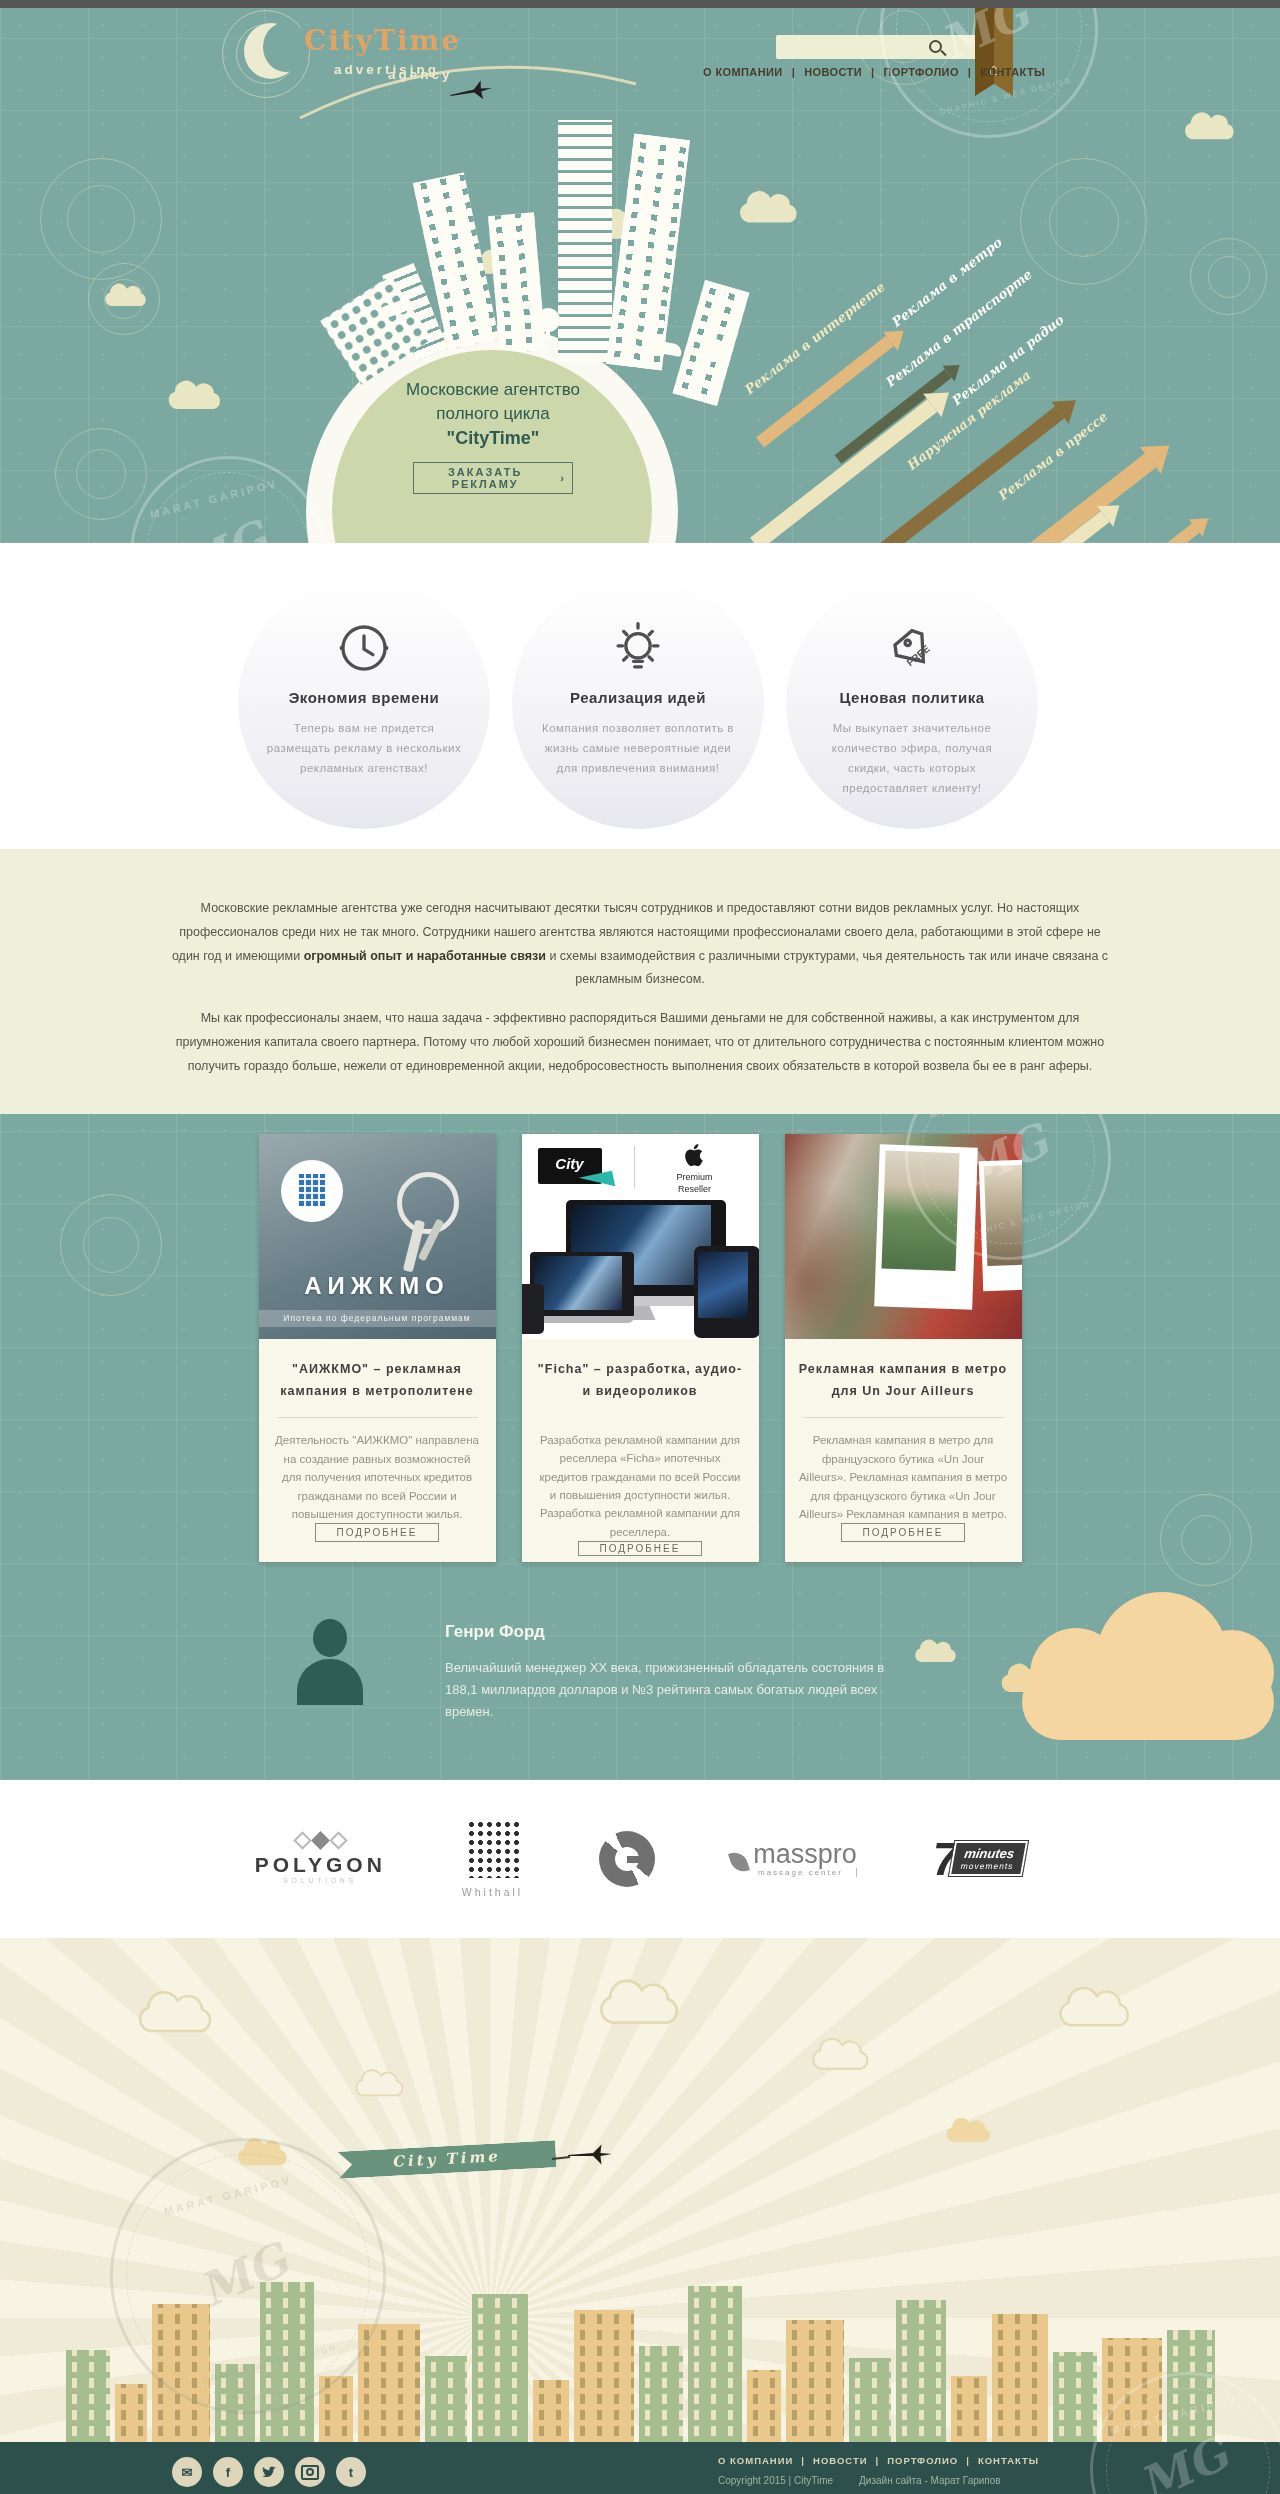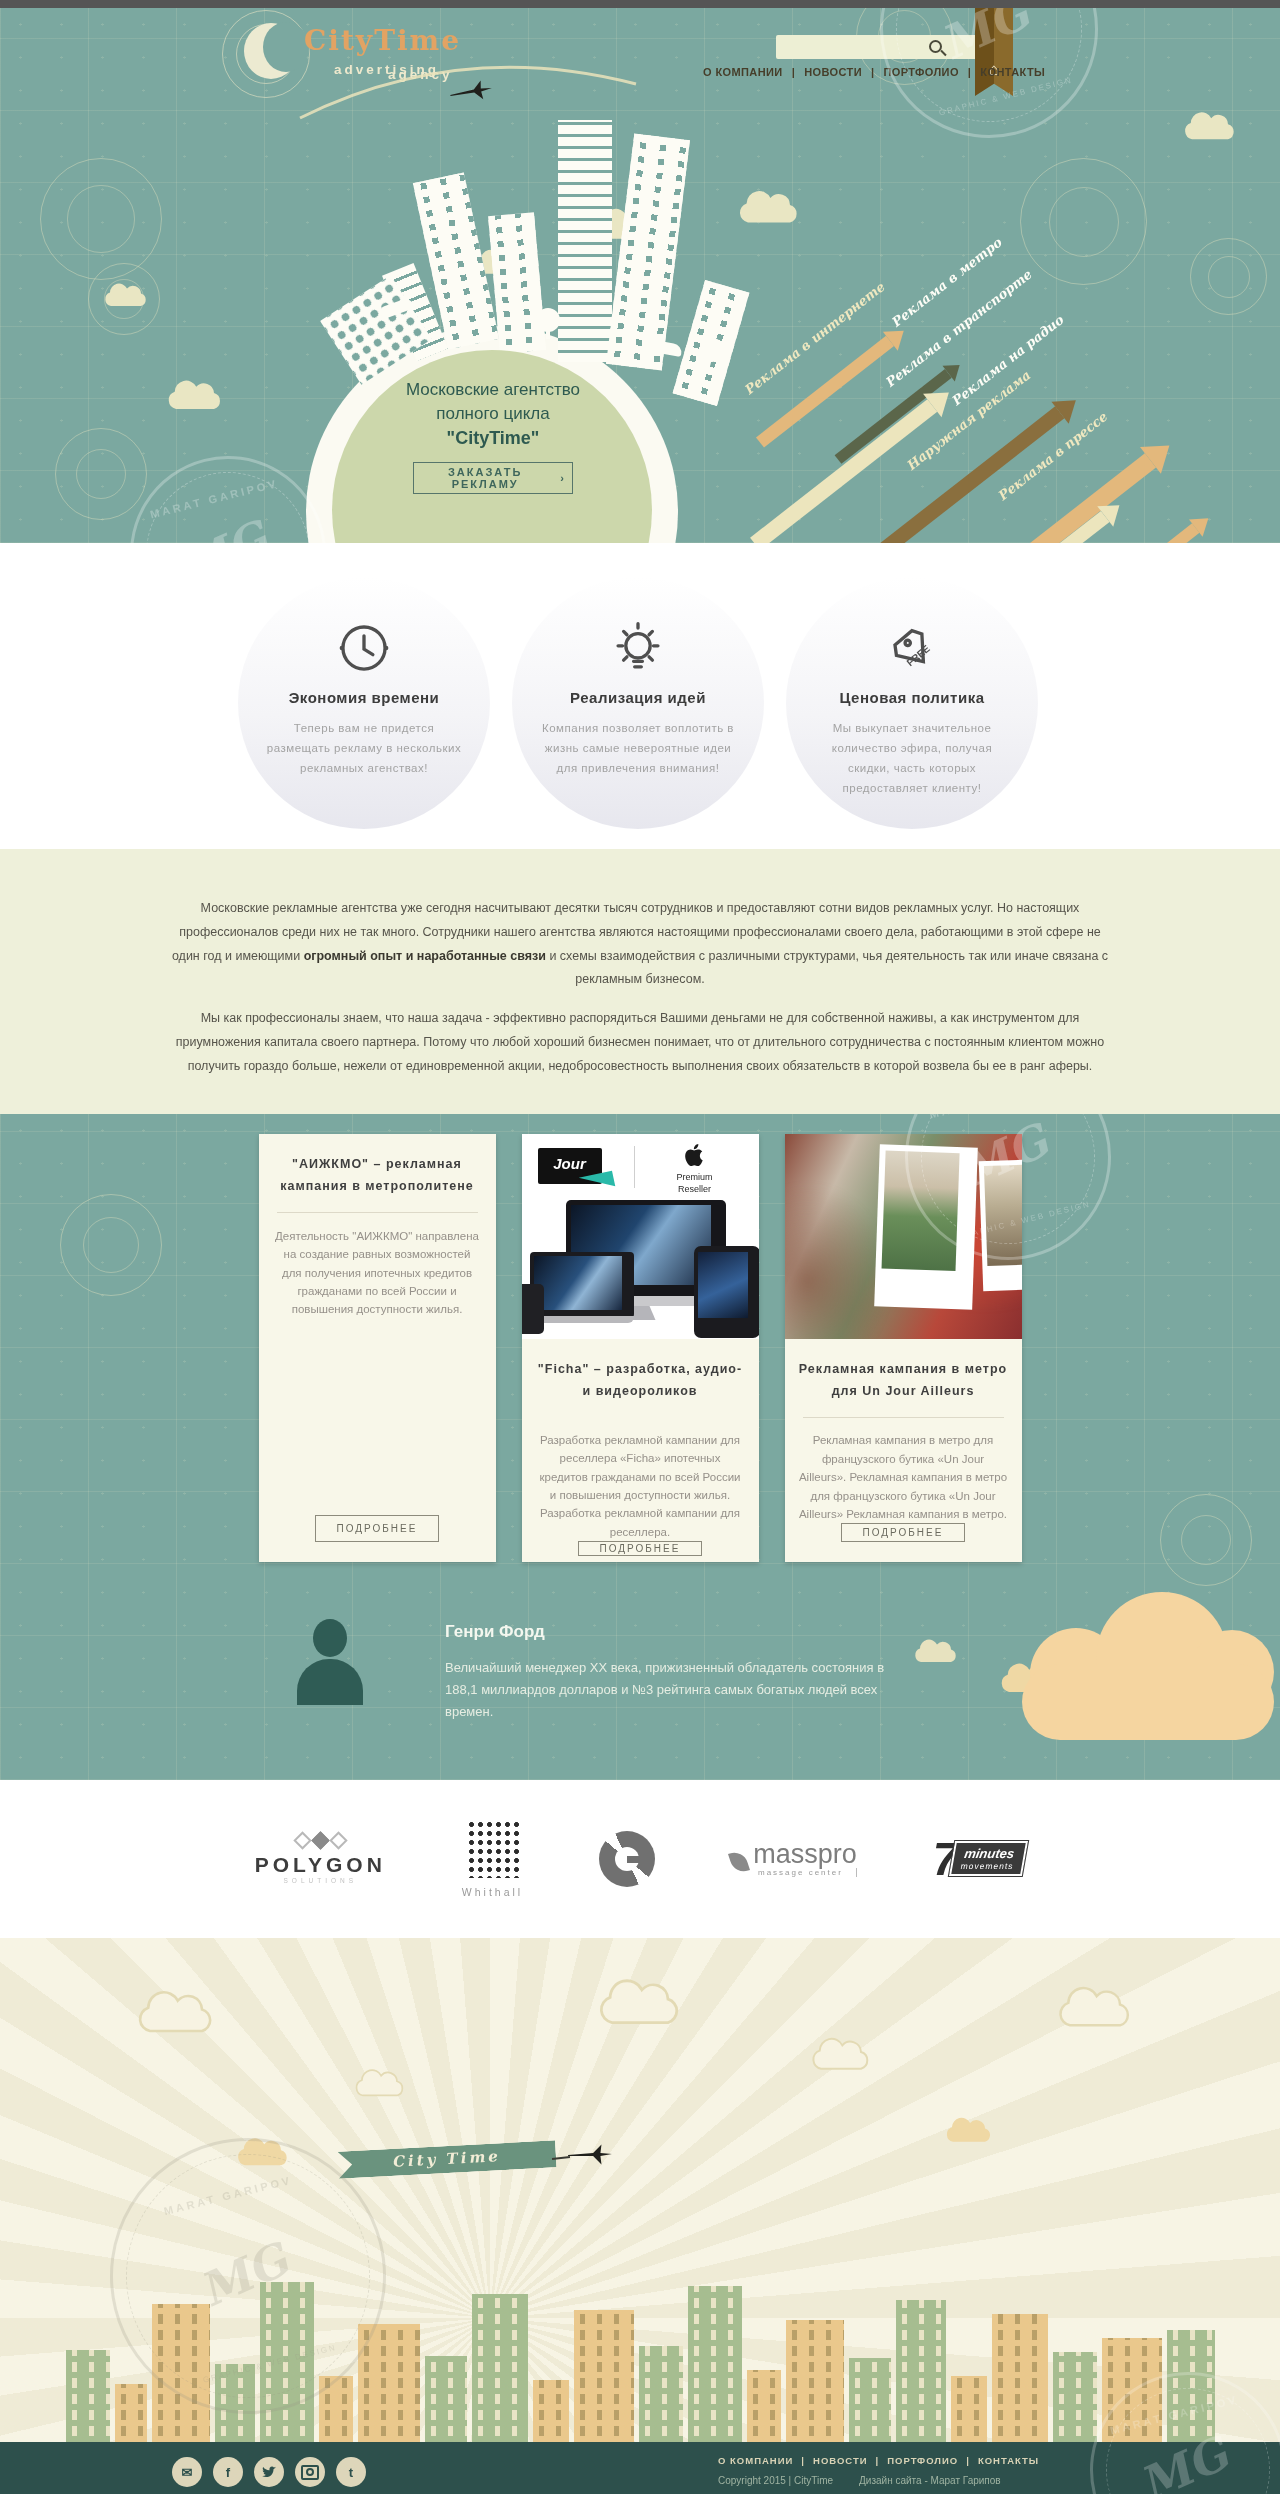--- a/index.html
+++ b/index.html
@@ -384,29 +384,39 @@
   </section>
 
   <section class="teal teal2" data-interactable="false">
     <div class="grid" data-interactable="false"></div>
     <div class="motif" style="left:60px;top:80px;width:100px;height:100px;" data-interactable="false"></div>
     <div class="motif" style="left:1160px;top:380px;width:90px;height:90px;" data-interactable="false"></div>
 
     <div class="cards" data-interactable="false">
 
       <article class="card" data-interactable="false">
+        <div class="card-img ci1" data-interactable="true">
+          <div class="badge" data-interactable="false">
+              <i></i>
+            </div>
+          <div class="ring" data-interactable="false"></div>
+          <div class="key1" data-interactable="false"></div>
+          <div class="key2" data-interactable="false"></div>
+          <div class="big" data-interactable="false">АИЖКМО</div>
+          <div class="strip" data-interactable="false">Ипотека по федеральным программам</div>
+        </div>
         <h4 data-interactable="false">"АИЖКМО" – рекламная кампания в метрополитене</h4>
         <div class="hr" data-interactable="false"></div>
         <p data-interactable="false">Деятельность "АИЖКМО" направлена на создание равных возможностей для получения ипотечных кредитов гражданами по всей России и повышения доступности жилья.</p>
         <button class="more" data-interactable="true">ПОДРОБНЕЕ</button>
       </article>
 
       <article class="card" data-interactable="false">
         <div class="card-img ci2" data-interactable="true">
-          <div class="ficha" data-interactable="false">Jour</div>
+          <div class="ficha" data-interactable="false">City</div>
           <div class="vdiv" data-interactable="false"></div>
           <div class="apple-blk" data-interactable="false">
             <svg width="22" height="26" viewBox="0 0 24 28" data-interactable="false">
               <path fill="#1a1a1a" d="M17.3 14.9c0-3 2.5-4.5 2.6-4.6-1.4-2-3.6-2.3-4.3-2.3-1.9-.2-3.6 1.1-4.5 1.1-.9 0-2.4-1.1-3.9-1-2 0-3.9 1.2-4.9 3-2.1 3.6-.5 9 1.5 12 1 1.4 2.2 3 3.7 3 1.5-.1 2-1 3.8-1s2.3 1 3.9 1c1.6 0 2.6-1.5 3.6-2.9 1.1-1.7 1.6-3.3 1.6-3.4-.1-.1-3.1-1.2-3.1-4.9z"></path>
               <path fill="#1a1a1a" d="M14.4 5.9c.8-1 1.4-2.4 1.2-3.9-1.2.1-2.7.8-3.5 1.9-.8.9-1.5 2.4-1.3 3.8 1.4.1 2.8-.7 3.6-1.8z"></path>
             </svg>
             <div class="cap"><span>Premium</span><br><span>Reseller</span></div>
           </div>
           <div class="imac" data-interactable="false">
               <div class="scr"></div>

